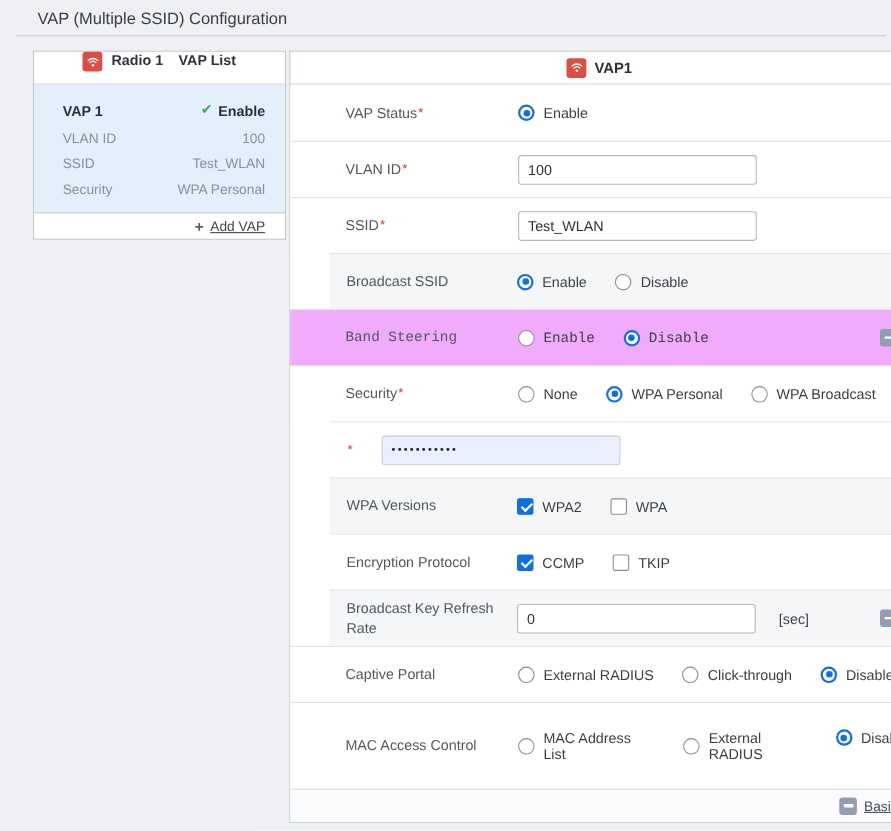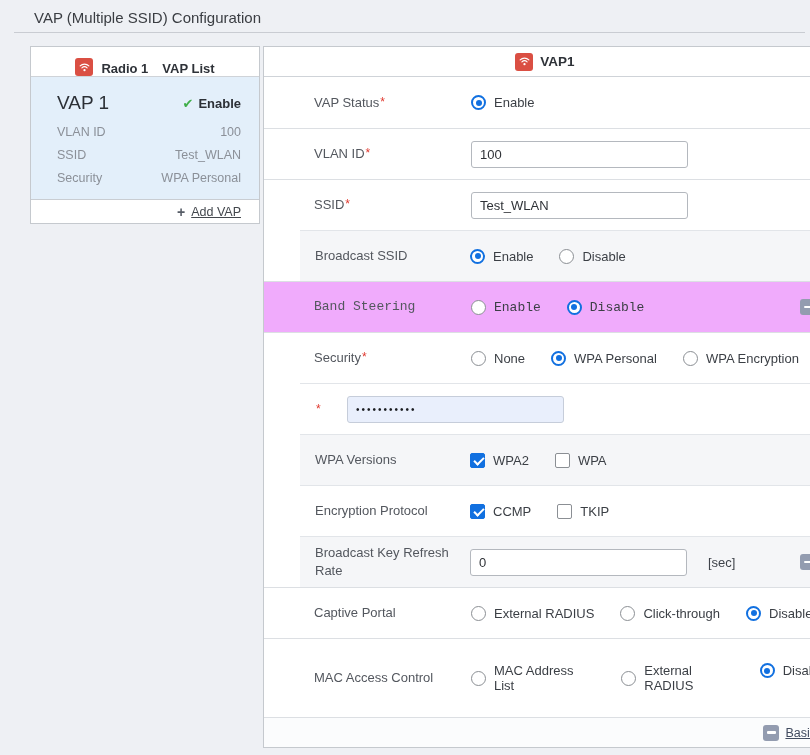--- a/index.html
+++ b/index.html
@@ -17,31 +17,31 @@
   }
   .title-divider {
     position:absolute; left:14px; top:32px; width:791px; height:1px;
     background:#c9ccd2; border:none;
   }
   .panel { position:absolute; background:#fff; border:1px solid #c5c9ce; }
 
   
   .left-panel { left:30px; top:46px; width:230px; }
   .lp-header {
-    height:30px; display:flex; align-items:flex-end; justify-content:center;
+    height:30px; display:flex; align-items:flex-start; justify-content:center;
     gap:8px; border-bottom:1px solid #cfd3d8; font-size:13px; font-weight:bold; color:#2e3238;
   }
   .lp-header .hdr-gap { margin-left:6px; }
   .wifi {
     width:18px; height:18px; border-radius:3px; background:#da4f43;
     display:inline-flex; align-items:center; justify-content:center; flex-shrink:0;
   }
   .vap-card { background:#e3effa; padding:15px 18px 14px 26px; border-bottom:1px solid #c9cdd2; cursor:pointer; }
   .vap-card-title { display:flex; justify-content:space-between; align-items:center; margin-bottom:11px; }
-  .vap-card-name { font-size:19px; font-weight:normal; color:#2c3036; }
+  .vap-card-name { font-size:13px; font-weight:bold; color:#2c3036; }
   .vap-card-status { font-size:13px; font-weight:bold; color:#2c3036; display:flex; align-items:center; gap:5px; }
   .check-glyph { color:#3fae49; font-size:13px; }
   .vap-detail { display:flex; justify-content:space-between; font-size:12.5px; color:#8b9098; margin-top:9px; }
   .lp-footer {
     height:23px; display:flex; align-items:center; justify-content:flex-end;
     gap:6px; padding-right:18px;
   }
   .plus-glyph { color:#565c66; font-weight:bold; font-size:14px; line-height:1; }
   .add-link { font-size:12.5px; color:#43474d; text-decoration:underline; cursor:pointer; }
 
@@ -246,21 +246,21 @@
       <span class="opt">
         <span class="radio"></span>
         <span>None</span>
       </span>
       <span class="opt">
         <span class="radio checked"></span>
         <span>WPA Personal</span>
       </span>
       <span class="opt">
         <span class="radio"></span>
-        <span>WPA Encryption</span>
+        <span>WPA Broadcast</span>
       </span>
     </div>
   </div>
 
   <div class="frow-sub">
     <div class="sub-strip"></div>
     <div class="sub-body">
       <span class="req req-col">*</span>
       <div class="pwd-box">•••••••••••</div>
     </div>

